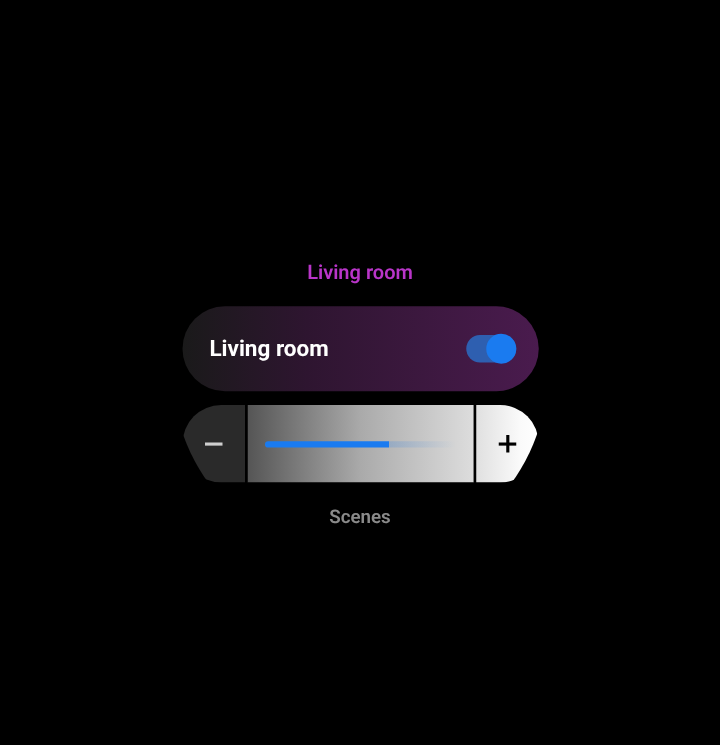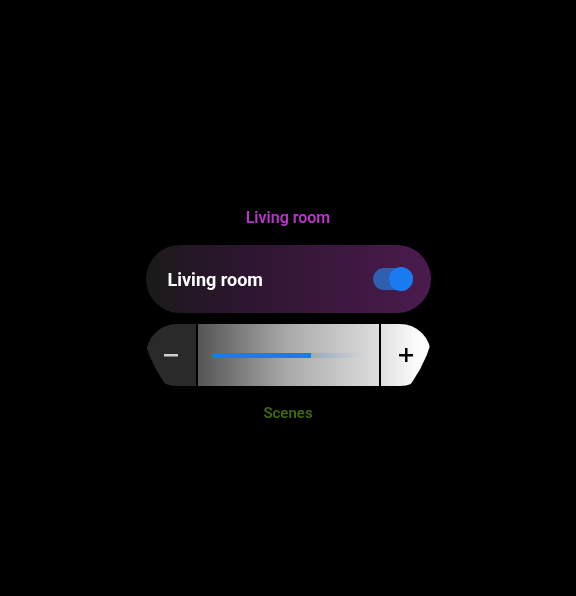--- a/index.html
+++ b/index.html
@@ -109,21 +109,21 @@
     content: "";
     position: absolute;
     right: -8px;
     top: 50%;
     transform: translateY(-50%);
     width: 0; height: 0;
     
   }
   .stepper-plus svg { display: block; }
   .scenes-label {
-    color: #4d7c0f;
+    color: #a3a3a3;
     font-size: 15px;
     font-weight: 600;
     margin-top: 18px;
     opacity: 0.85;
   }
 </style>
 </head>
 <body>
 
 <div class="watch-face">

